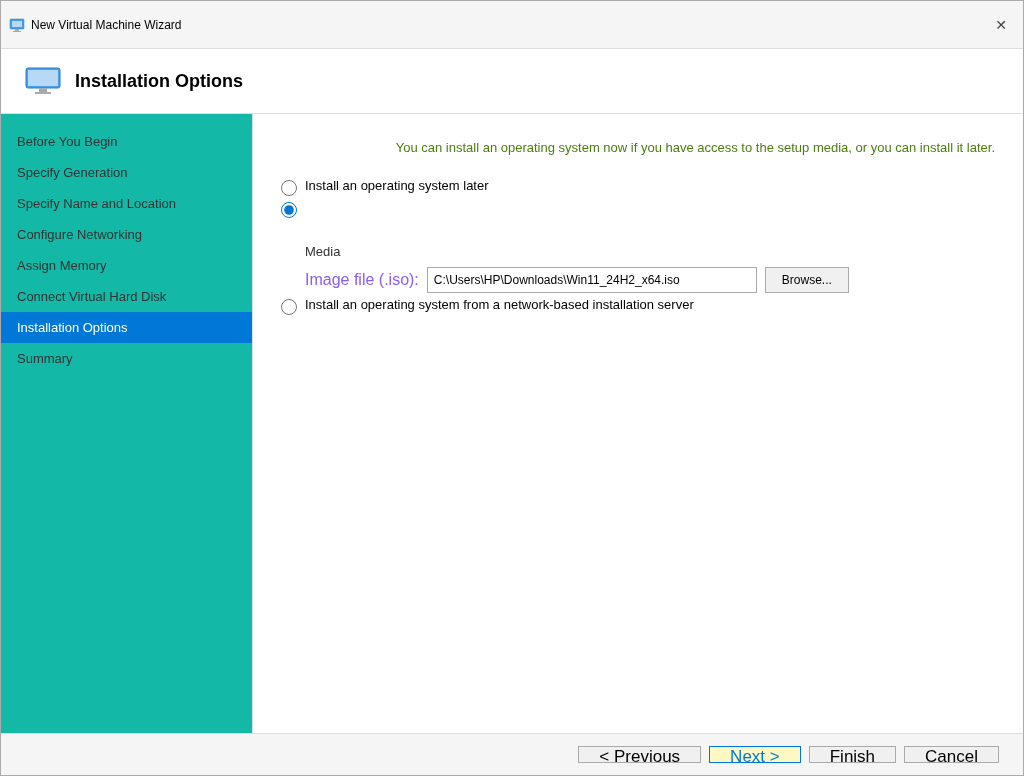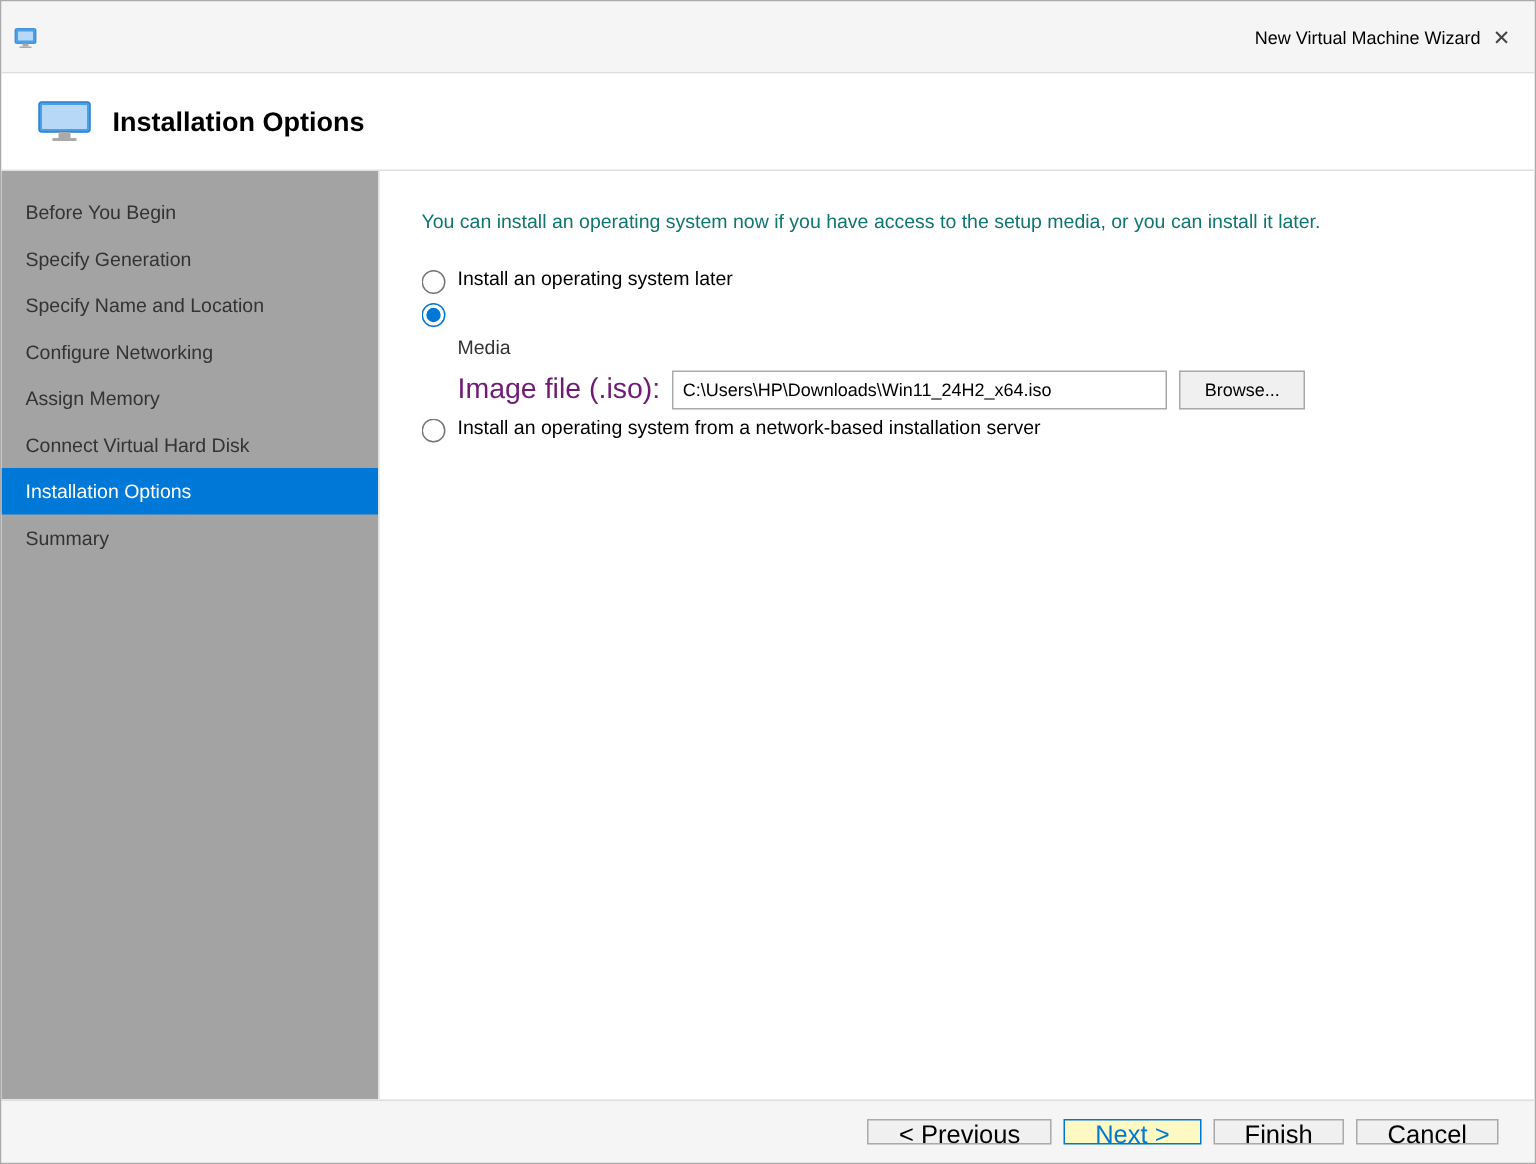--- a/index.html
+++ b/index.html
@@ -22,21 +22,20 @@
       flex-direction: column;
     }
     .title-bar {
       background: #f5f5f5;
       border-bottom: 1px solid #ddd;
       height: 48px;
       display: flex;
       align-items: center;
       padding: 0 8px;
       flex-shrink: 0;
-      text-align: right;
     }
     .title-bar-icon {
       width: 16px;
       height: 16px;
       margin-right: 6px;
       flex-shrink: 0;
     }
     .title-bar-text {
       flex: 1;
       font-size: 12px;
@@ -72,21 +71,21 @@
       font-weight: bold;
       color: #000;
     }
     .content-area {
       display: flex;
       flex: 1;
       overflow: hidden;
     }
     .sidebar {
       width: 252px;
-      background: #a3a3a3;
+      background: #14b8a6;
       border-right: 1px solid #e0e0e0;
       padding: 12px 0;
       flex-shrink: 0;
     }
     .sidebar-item {
       padding: 8px 16px;
       cursor: pointer;
       color: #333;
       font-size: 13px;
     }
@@ -94,24 +93,25 @@
       background: #0078d7;
       color: #fff;
     }
     .main-content {
       flex: 1;
       padding: 24px 28px;
       overflow-y: auto;
       background: #fff;
     }
     .description {
-      color: #0f766e;
+      color: #4d7c0f;
       line-height: 1.5;
       margin-bottom: 20px;
       font-size: 13px;
+      text-align: right;
     }
     .radio-group {
       display: flex;
       flex-direction: column;
       gap: 4px;
     }
     .radio-option {
       display: flex;
       align-items: flex-start;
       gap: 8px;
@@ -124,36 +124,36 @@
       height: 16px;
       accent-color: #0078d7;
       cursor: pointer;
     }
     .radio-label {
       font-size: 13px;
       color: #000;
     }
     .media-section {
       margin-left: 24px;
-      margin-top: 6px;
+      margin-top: 26px;
     }
     .media-label {
       font-size: 13px;
       color: #333;
       margin-bottom: 8px;
       font-weight: 500;
     }
     .image-file-row {
       display: flex;
       align-items: center;
       gap: 8px;
     }
     .image-file-label {
-      font-size: 19px;
-      color: #701a75;
+      font-size: 16px;
+      color: #8b5cf6;
       white-space: nowrap;
     }
     .image-file-input {
       width: 330px;
       height: 26px;
       border: 1px solid #aaa;
       padding: 2px 6px;
       font-size: 12px;
       background: #fff;
       color: #000;

